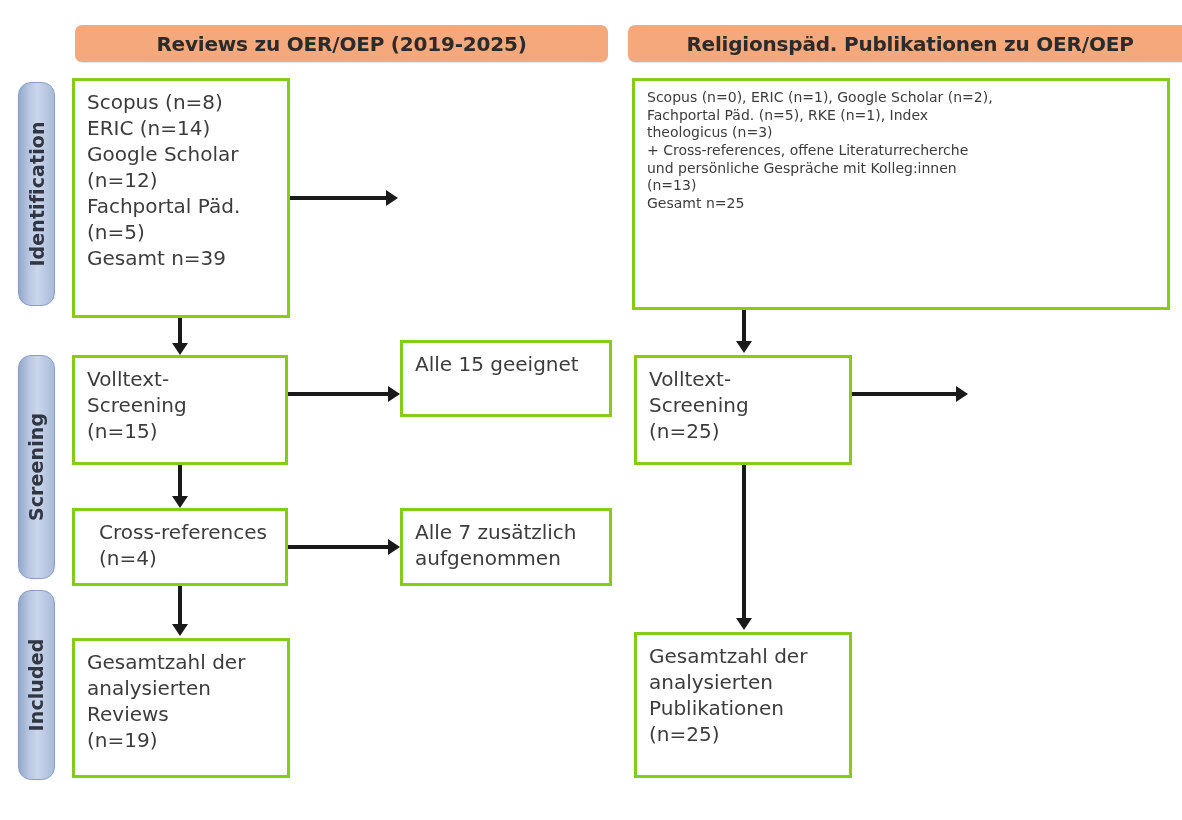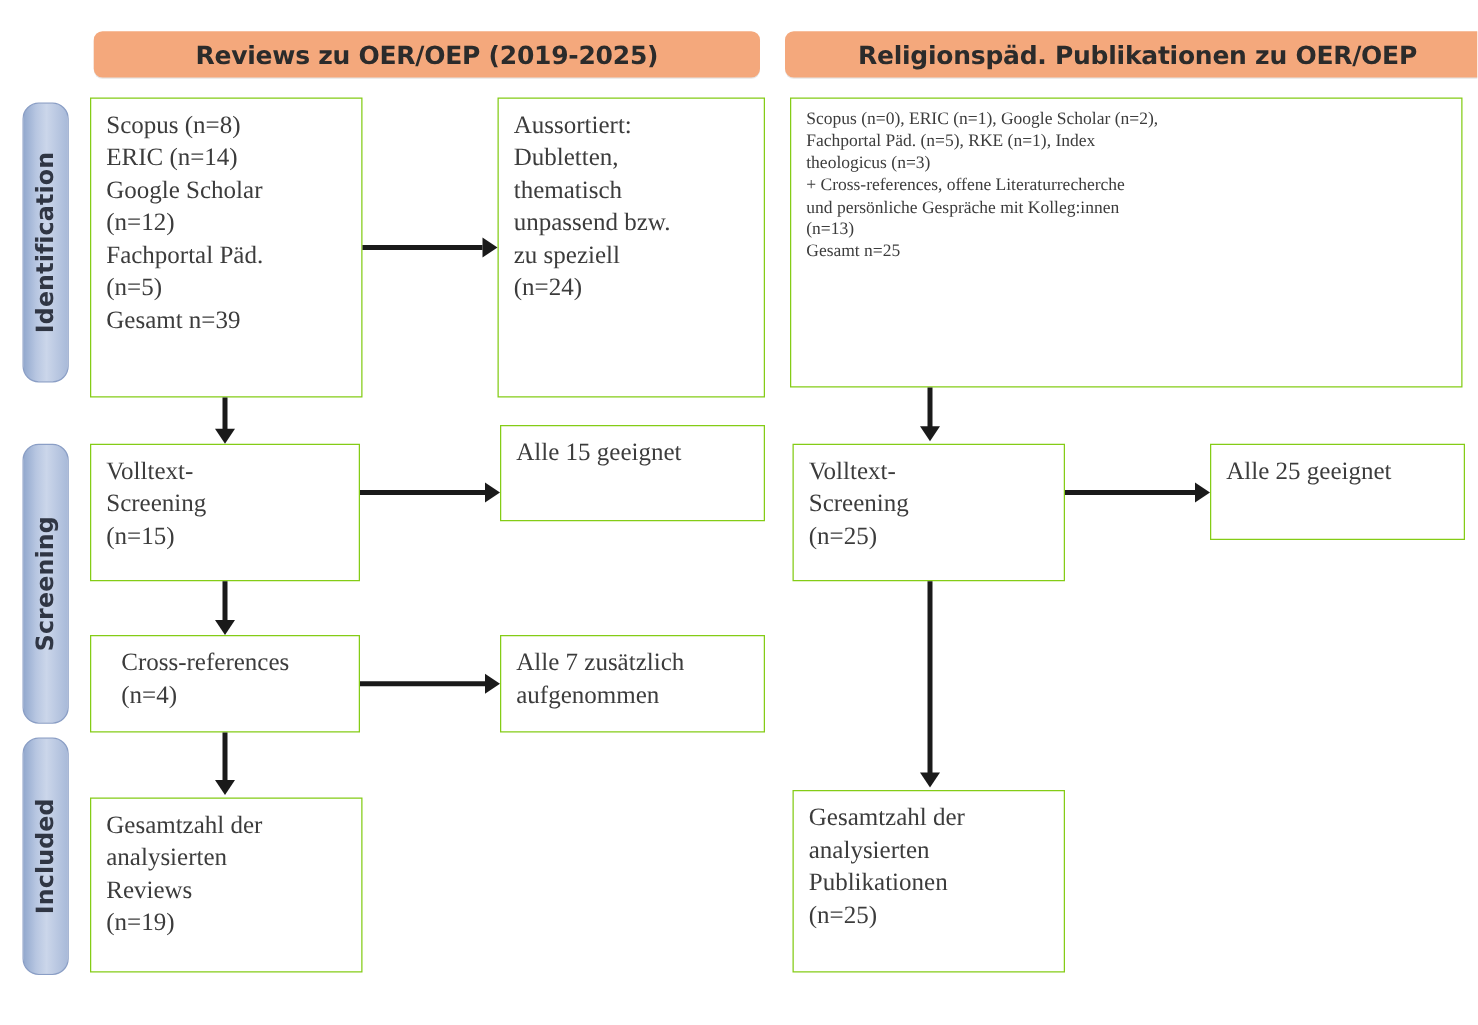--- a/index.html
+++ b/index.html
@@ -57,29 +57,28 @@
     letter-spacing: 0.1px;
   }
   #pill-identification { top: 82px;  height: 224px; }
   #pill-screening      { top: 355px; height: 224px; }
   #pill-included       { top: 590px; height: 190px; }
 
   
   .flow-box {
     position: absolute;
     background: #ffffff;
-    border: 1px solid #84cc16;
+    border: 3px solid #84cc16;
     box-sizing: border-box;
     padding: 8px 10px 6px 12px;
     color: #3c3c3c;
     font-size: 20px;
     line-height: 1.30;
     white-space: pre-line;
     overflow: hidden;
-    font-family: Liberation Serif, serif;
   }
   .flow-box.small-text { font-size: 14px; line-height: 1.26; }
 
   #box-id-left      { left: 72px;  top: 78px;  width: 218px; height: 240px; }
   #box-id-excluded  { left: 398px; top: 78px;  width: 214px; height: 240px; }
   #box-id-right     { left: 632px; top: 78px;  width: 538px; height: 232px; }
 
   #box-scr-left     { left: 72px;  top: 355px; width: 216px; height: 110px; }
   #box-scr-left-out { left: 400px; top: 340px; width: 212px; height: 77px;  }
   #box-scr-right    { left: 634px; top: 355px; width: 218px; height: 110px; }
@@ -133,26 +132,20 @@
   </div>
 
   <div class="flow-box" id="box-id-left">Scopus (n=8)
 ERIC (n=14)
 Google Scholar
 (n=12)
 Fachportal Päd.
 (n=5)
 Gesamt n=39</div>
 
-  <div class="flow-box" id="box-id-excluded">Aussortiert:
-Dubletten,
-thematisch
-unpassend bzw.
-zu speziell
-(n=24)</div>
 
   <div class="flow-box" id="box-scr-left">Volltext-
 Screening
 (n=15)</div>
 
   <div class="flow-box" id="box-scr-left-out">Alle 15 geeignet</div>
 
   <div class="flow-box" id="box-cross">Cross-references
 (n=4)</div>
 
@@ -169,21 +162,20 @@
 theologicus (n=3)
 + Cross-references, offene Literaturrecherche
 und persönliche Gespräche mit Kolleg:innen
 (n=13)
 Gesamt n=25</div>
 
   <div class="flow-box" id="box-scr-right">Volltext-
 Screening
 (n=25)</div>
 
-  <div class="flow-box" id="box-scr-right-out">Alle 25 geeignet</div>
 
   <div class="flow-box" id="box-inc-right">Gesamtzahl der
 analysierten
 Publikationen
 (n=25)</div>
 
   <div class="conn h" style="left:290px; top:196px; width:96px;"></div>
   <div class="arrow-right" style="left:386px; top:190px;"></div>
 
   <div class="conn v" style="left:178px; top:318px; height:27px;"></div>

